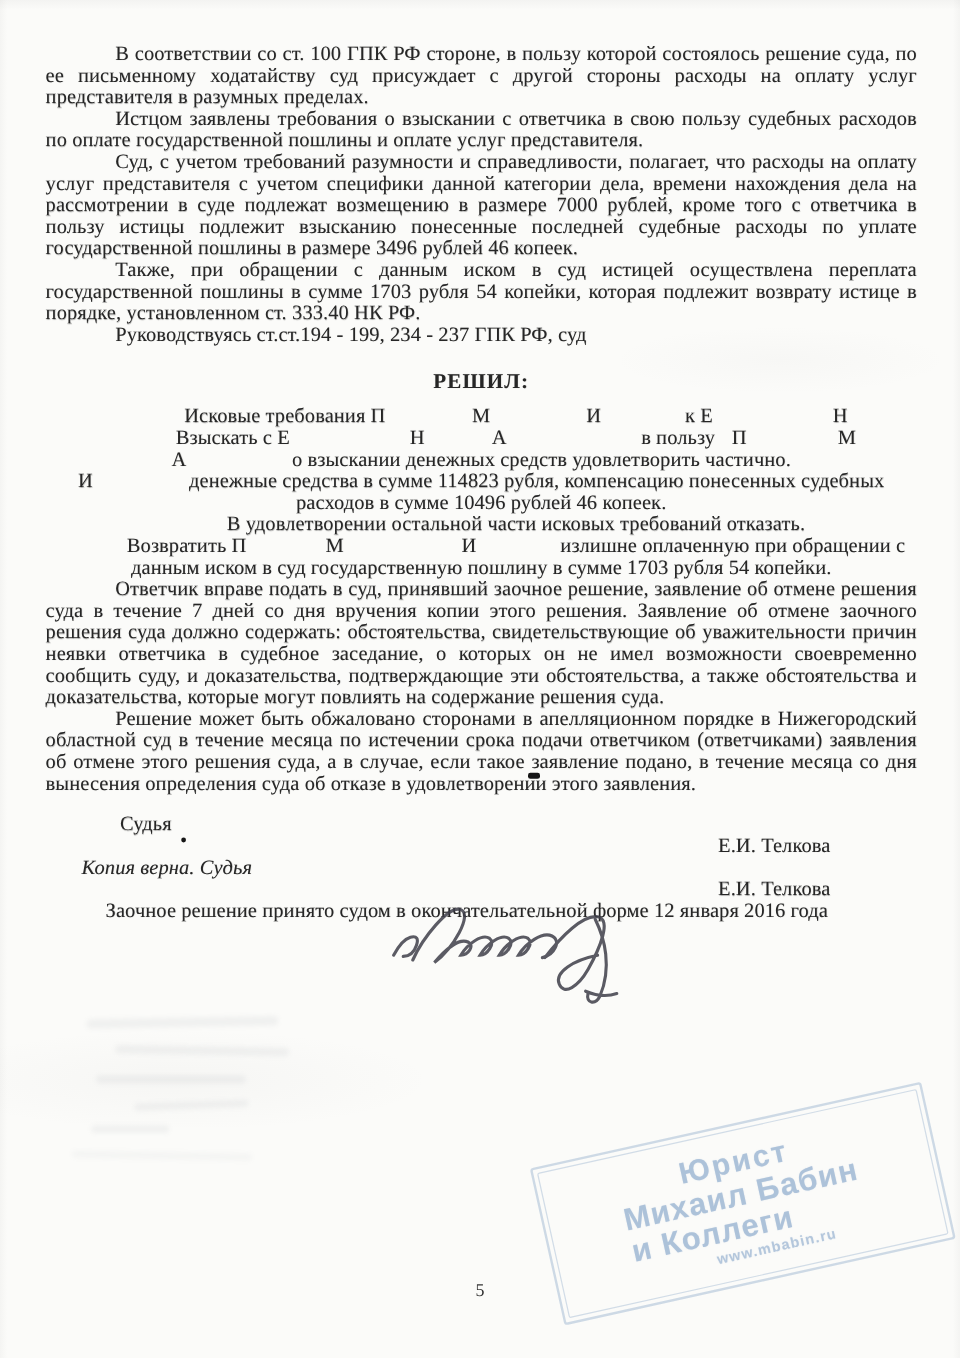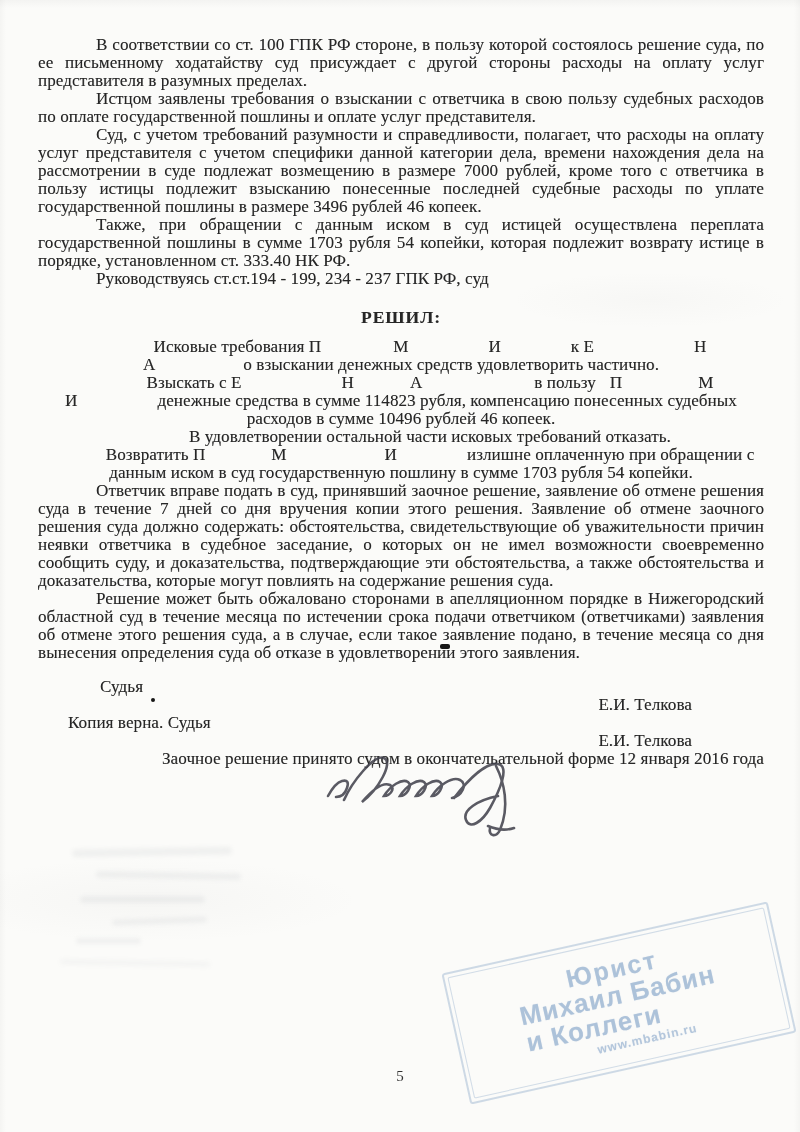--- a/index.html
+++ b/index.html
@@ -29,23 +29,23 @@
   .heading{
     text-align:center; font-weight:bold; text-indent:0;
     letter-spacing:1px; margin:20px 0 12px 0; font-size:17.5px;
   }
   .rline{white-space:nowrap; text-align:center;}
   .rline.indent{padding-left:58px;}
   .gap{display:inline-block;height:1px;}
   .sigblock{margin-top:16px;}
   .sigrow{display:flex; text-align:left;flex-direction:column;}
   .sig-label-1{margin-left:62px;}
-  .sig-label-2{margin-left:30px;}
+  .sig-label-2{margin-left:30px;font-style:italic;}
   .sig-name{margin-left:auto; margin-right:72px;}
-  .sig-note{margin-left:50px; text-align:right;}
+  .sig-note{margin-left:50px; text-align:left;}
   .page-number{
     position:absolute; left:0; right:0; top:1068px;
     text-align:center; font-size:15px; color:#333;
   }
   
   .signature-svg{position:absolute; left:322px; top:738px; z-index:3;}
   
   .stamp{
     position:absolute; left:452px; top:936px;
     width:330px; height:130px;
@@ -93,25 +93,25 @@
     <p class="para">Истцом заявлены требования о взыскании с ответчика в свою пользу судебных расходов по оплате государственной пошлины и оплате услуг представителя.</p>
     <p class="para">Суд, с учетом требований разумности и справедливости, полагает, что расходы на оплату услуг представителя с учетом специфики данной категории дела, времени нахождения дела на рассмотрении в суде подлежат возмещению в размере 7000  рублей, кроме того с  ответчика в пользу истицы подлежит взысканию понесенные последней судебные расходы по уплате государственной пошлины в размере 3496 рублей 46 копеек.</p>
     <p class="para">Также, при обращении с данным иском в суд истицей осуществлена переплата государственной пошлины в сумме 1703 рубля 54 копейки, которая подлежит возврату истице в порядке, установленном ст. 333.40 НК РФ.</p>
     <p class="para">Руководствуясь ст.ст.194 - 199, 234 - 237  ГПК РФ,  суд</p>
 
     <p class="para heading">РЕШИЛ:</p>
 
     <div class="rline indent">
       <span>Исковые  требования  П</span><span class="gap" style="width:72px"></span><span>М</span><span class="gap" style="width:80px"></span><span>И</span><span class="gap" style="width:70px"></span><span>к Е</span><span class="gap" style="width:100px"></span><span>Н</span>
     </div>
+    <div class="rline indent">
+      <span>Взыскать с Е</span><span class="gap" style="width:100px"></span><span>Н</span><span class="gap" style="width:56px"></span><span>А</span><span class="gap" style="width:112px"></span><span>в пользу</span><span class="gap" style="width:14px"></span><span>П</span><span class="gap" style="width:76px"></span><span>М</span>
+    </div>
     <div class="rline">
       <span>А</span><span class="gap" style="width:88px"></span><span>о взыскании денежных средств удовлетворить частично.</span>
-    </div>
-    <div class="rline indent">
-      <span>Взыскать с Е</span><span class="gap" style="width:100px"></span><span>Н</span><span class="gap" style="width:56px"></span><span>А</span><span class="gap" style="width:112px"></span><span>в пользу</span><span class="gap" style="width:14px"></span><span>П</span><span class="gap" style="width:76px"></span><span>М</span>
     </div>
     <div class="rline">
       <span>И</span><span class="gap" style="width:80px"></span><span>денежные средства в сумме 114823 рубля,  компенсацию понесенных судебных</span>
     </div>
     <div class="rline">расходов в сумме 10496 рублей 46 копеек.</div>
     <div class="rline indent">В удовлетворении остальной части исковых требований  отказать.</div>
     <div class="rline indent">
       <span>Возвратить П</span><span class="gap" style="width:66px"></span><span>М</span><span class="gap" style="width:98px"></span><span>И</span><span class="gap" style="width:70px"></span><span>излишне оплаченную при обращении с</span>
     </div>
     <div class="rline">данным иском в суд государственную пошлину в сумме  1703 рубля 54 копейки.</div>

